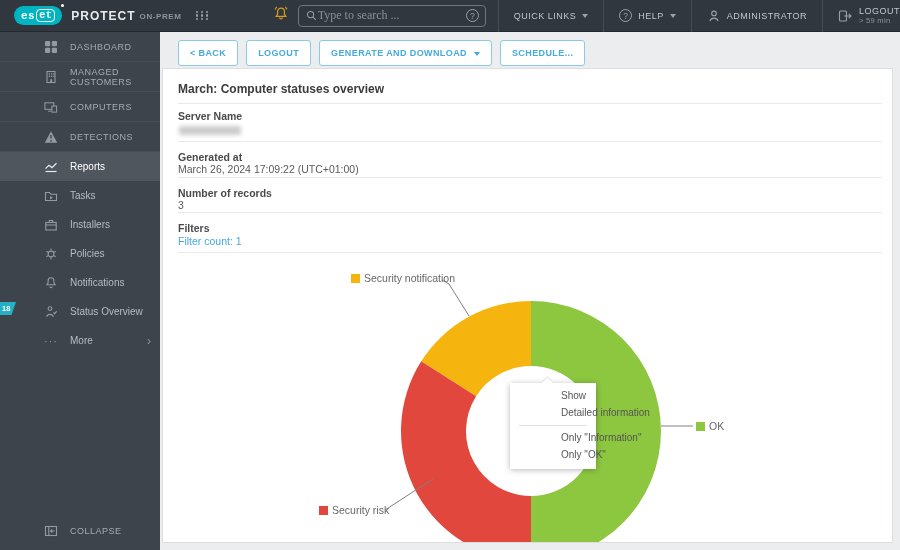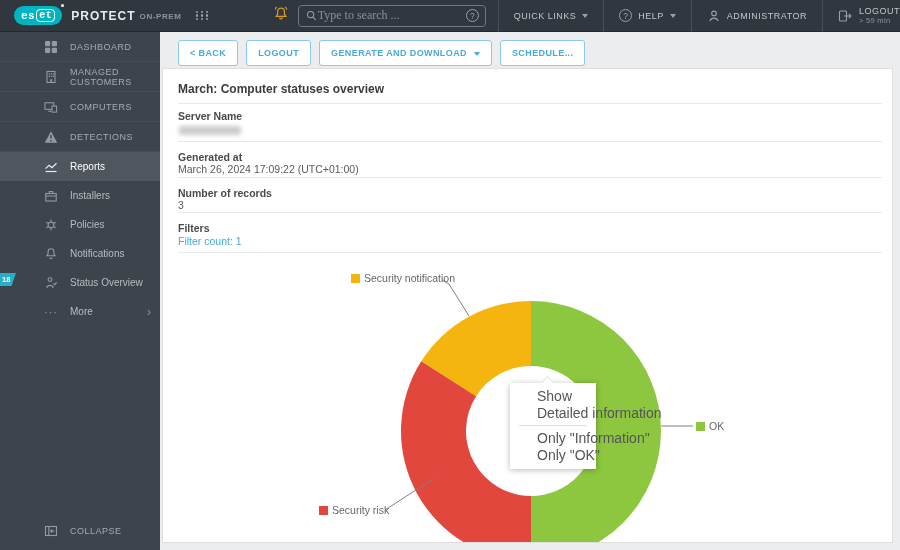--- a/index.html
+++ b/index.html
@@ -76,21 +76,21 @@
   .chart-label { position:absolute; display:flex; align-items:center; gap:4px; font-size:10.5px;
                  color:#666; z-index:2; }
   .swatch { width:9px; height:9px; display:inline-block; flex:0 0 auto; }
   .leader { stroke:#808080; stroke-width:1; fill:none; }
 
   
   .ctx-menu { position:absolute; left:347px; top:314px; width:86px; background:#fff; z-index:10;
               box-shadow:0 1px 6px rgba(0,0,0,.28); padding:5px 0 6px; }
   .ctx-caret { position:absolute; left:33px; top:-5px; width:9px; height:9px; background:#fff;
                transform:rotate(45deg); border-top:1px solid #e2e2e2; border-left:1px solid #e2e2e2; }
-  .ctx-item { padding:2px 27px; font-size:14px; color:#555; line-height:12.5px; cursor:pointer; white-space:nowrap; }
+  .ctx-item { padding:2px 27px; font-size:10px; color:#555; line-height:12.5px; cursor:pointer; white-space:nowrap;margin-left:24px; }
   .ctx-sep { height:1px; background:#e0e0e0; margin:4px 9px; }
 </style>
 </head>
 <body>
 
 <div id="app">
 
   <header class="topbar">
     <div class="logo">
       <span class="logo-pill">
@@ -217,20 +217,29 @@
     <div class="nav-item nav-secondary selected">
       <span class="nicon">
         <svg width="14" height="14" viewBox="0 0 14 14">
           <path d="M1.5 8.6 L5 5.3 L8 7.6 L12.5 3.2" fill="none" stroke="currentColor" stroke-width="1.2"></path>
           <path d="M1.5 11.5 H12.5" stroke="currentColor" stroke-width="1.2"></path>
         </svg>
       </span>
       <span>Reports</span>
     </div>
 
+    <div class="nav-item nav-secondary">
+      <span class="nicon">
+        <svg width="14" height="14" viewBox="0 0 14 14">
+          <path d="M1.5 3.5 h4 l1.4 1.8 h5.6 v6.2 h-11 z" fill="none" stroke="currentColor" stroke-width="1.1"></path>
+          <path d="M6 7 l3 1.7 -3 1.7 z" fill="currentColor"></path>
+        </svg>
+      </span>
+      <span>Tasks</span>
+    </div>
 
     <div class="nav-item nav-secondary">
       <span class="nicon">
         <svg width="14" height="14" viewBox="0 0 14 14">
           <rect x="1.8" y="4.5" width="10.4" height="7.5" fill="none" stroke="currentColor" stroke-width="1.1"></rect>
           <path d="M1.8 7 h10.4 M5.3 4.5 V2.5 h3.4 v2" fill="none" stroke="currentColor" stroke-width="1.1"></path>
         </svg>
       </span>
       <span>Installers</span>
     </div>

